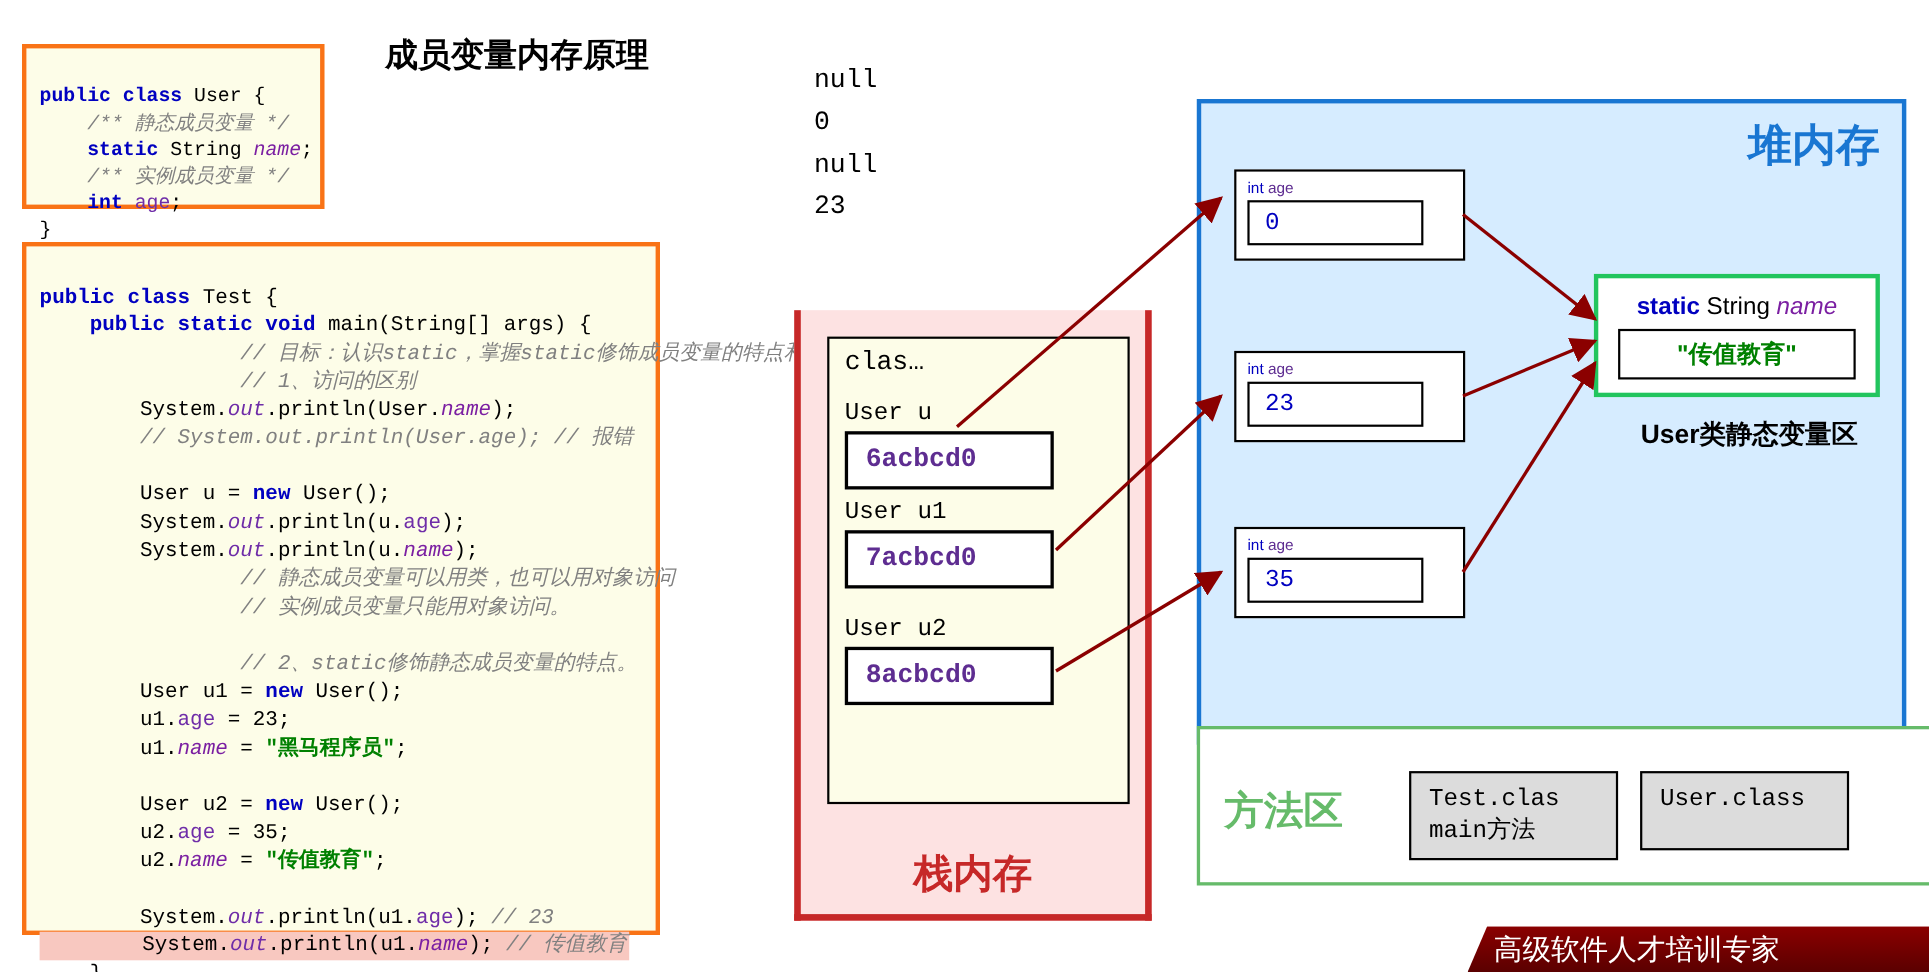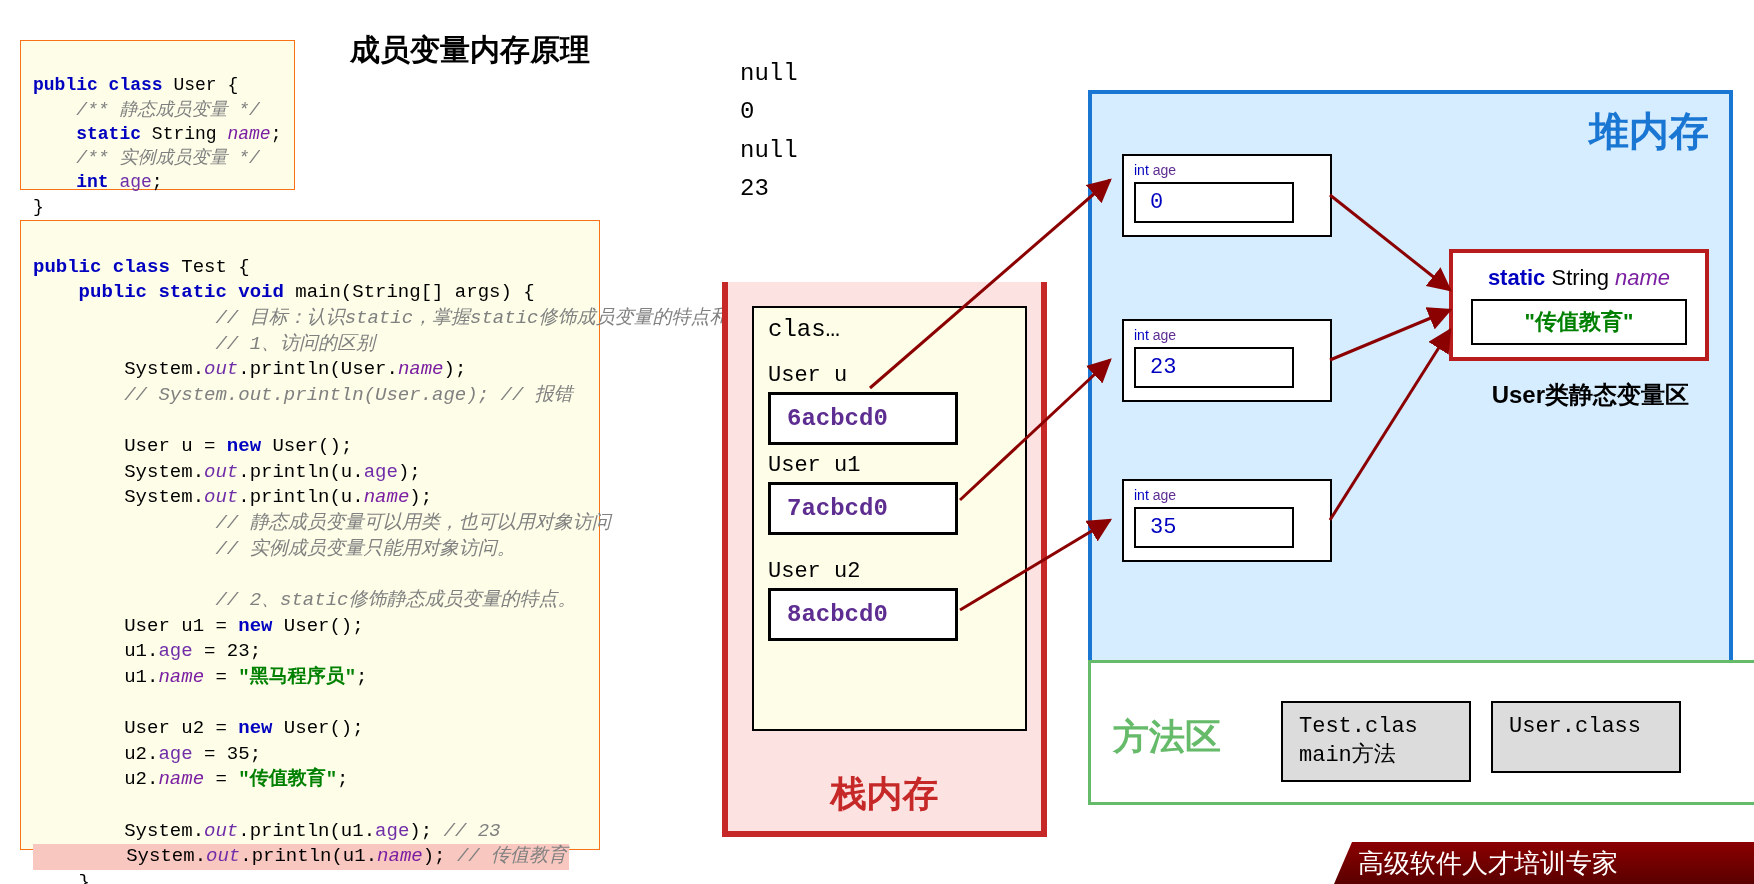--- a/index.html
+++ b/index.html
@@ -15,21 +15,21 @@
     position: absolute;
     top: 30px;
     left: 350px;
     font-size: 30px;
     font-weight: bold;
     color: #000;
   }
   .code-box {
     position: absolute;
     background: #fdfde8;
-    border: 1px solid #f97316;
+    border: 4px solid #f97316;
     font-family: Consolas, "Courier New", monospace;
     font-size: 18px;
     line-height: 1.35;
     white-space: pre;
     padding: 8px 12px;
     color: #000;
   }
   .code-user { top: 40px; left: 20px; width: 275px; height: 150px; }
   .code-test { top: 220px; left: 20px; width: 580px; height: 630px; font-size: 19px; }
   .kw { color: #0000c0; font-weight: bold; }
@@ -122,21 +122,21 @@
     border: 2px solid #000;
     padding: 6px 14px;
     margin-top: 4px;
     font-family: "Courier New", monospace;
     font-size: 22px;
     color: #0000c0;
     width: 160px;
   }
   .static-box {
     position: absolute;
-    border: 4px solid #b91c1c;
+    border: 4px solid #22c55e;
     background: #fff;
     padding: 12px 18px;
     text-align: center;
   }
   .static-box .st-line1 { font-family: Arial; font-size: 22px; }
   .static-box .st-line1 .kw2 { color: #0000c0; font-weight: bold; }
   .static-box .st-line1 .nm { color: #7b1fa2; font-style: italic; }
   .static-box .st-val {
     border: 2px solid #000;
     padding: 6px 14px;

